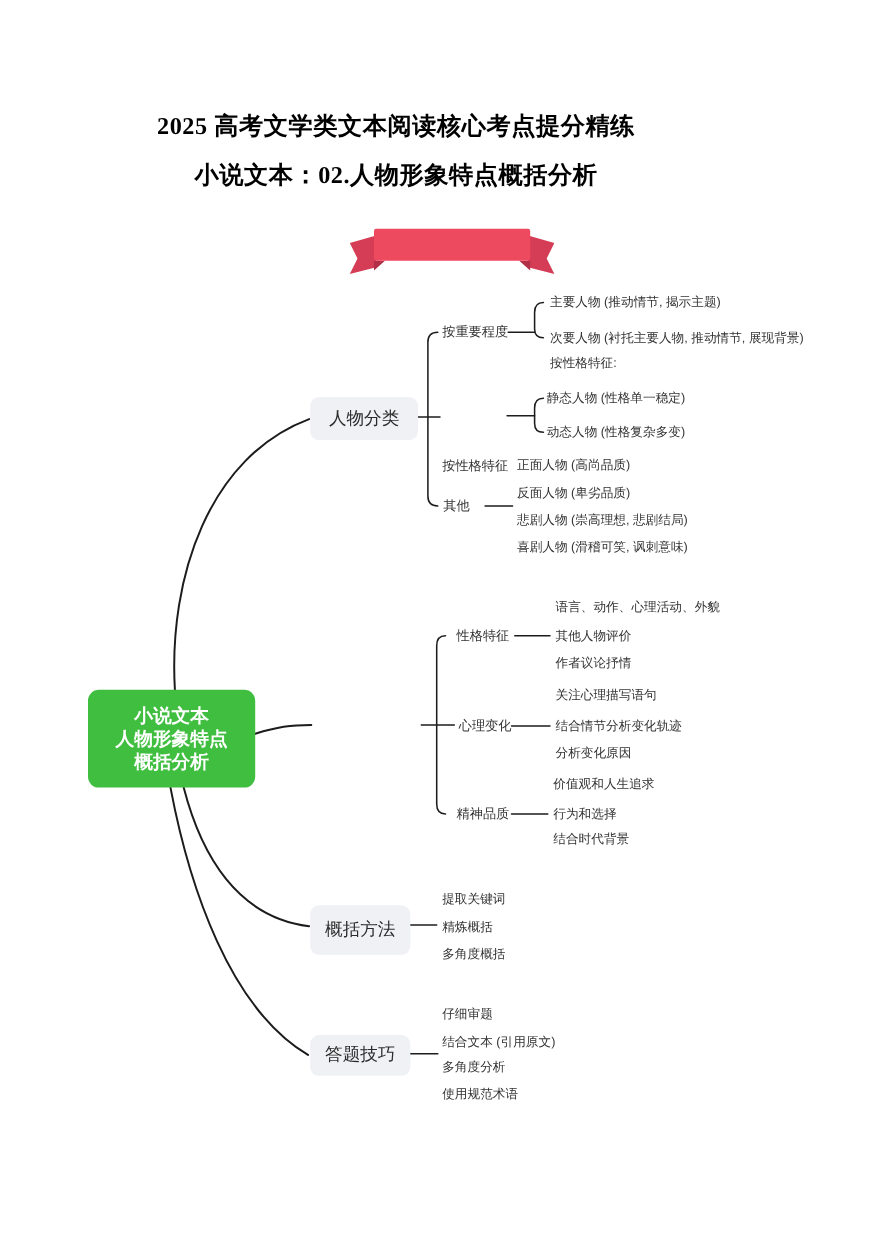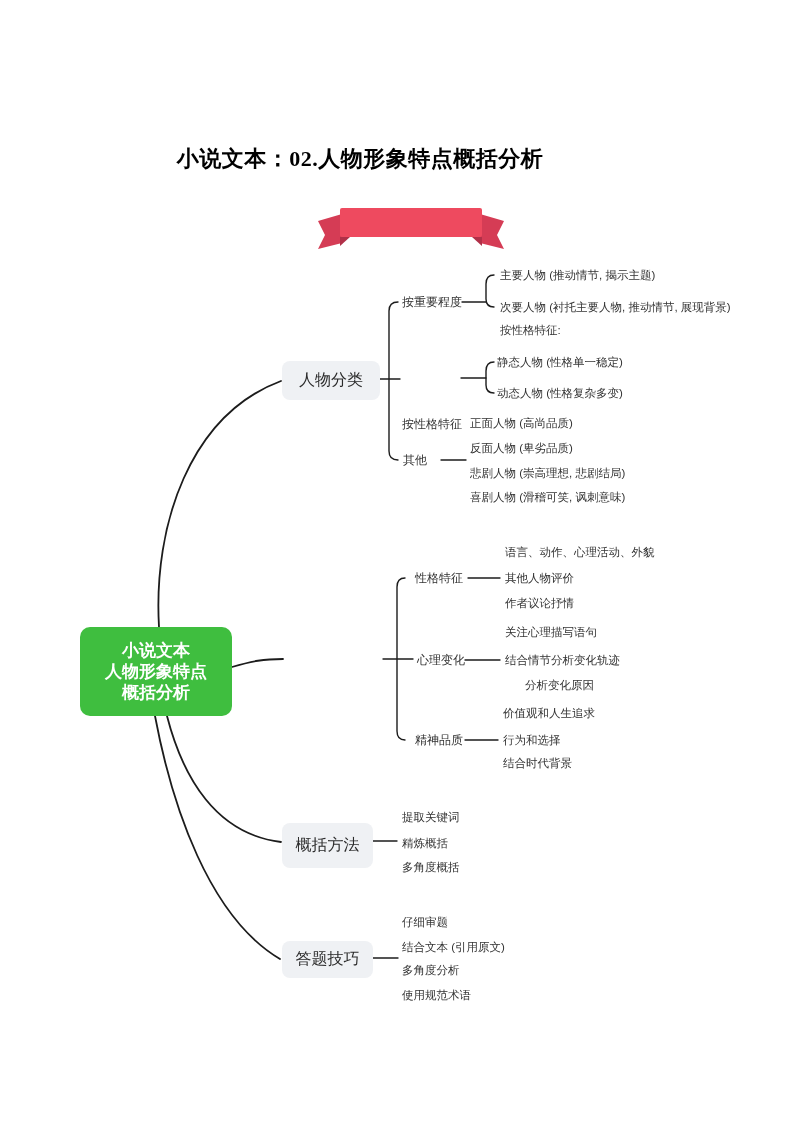--- a/index.html
+++ b/index.html
@@ -42,20 +42,21 @@
   .sub-label{position:absolute;transform:translateY(-50%);white-space:nowrap;
              color:#333;font-size:12px;}
   .leaf{position:absolute;transform:translateY(-50%);white-space:nowrap;
              color:#333;font-size:11.5px;}
 </style>
 </head>
 <body>
 
 <div class="page">
 
+  <div class="doc-title">2025 高考文学类文本阅读核心考点提分精练</div>
   <div class="doc-subtitle">小说文本：02.人物形象特点概括分析</div>
 
   <div class="banner">
     <svg width="186" height="45" viewBox="0 0 186 45">
       <path class="ribbon-tail" d="M 24 9 L 0 16 L 7 30 L 0 44 L 24 38 Z"></path>
       <path class="ribbon-tail" d="M 162 9 L 186 16 L 179 30 L 186 44 L 162 38 Z"></path>
       <path class="ribbon-fold" d="M 22 32 L 32 32 L 22 41 Z"></path>
       <path class="ribbon-fold" d="M 164 32 L 154 32 L 164 41 Z"></path>
       <rect class="ribbon-band" x="22" y="3" width="142" height="29" rx="2"></rect>
     </svg>
@@ -111,21 +112,21 @@
 
   <div class="sub-label" style="left:415px;top:578px;">性格特征</div>
   <div class="sub-label" style="left:417px;top:660px;">心理变化</div>
   <div class="sub-label" style="left:415px;top:740px;">精神品质</div>
 
   <div class="leaf" style="left:505px;top:552px;">语言、动作、心理活动、外貌</div>
   <div class="leaf" style="left:505px;top:578px;">其他人物评价</div>
   <div class="leaf" style="left:505px;top:603px;">作者议论抒情</div>
   <div class="leaf" style="left:505px;top:632px;">关注心理描写语句</div>
   <div class="leaf" style="left:505px;top:660px;">结合情节分析变化轨迹</div>
-  <div class="leaf" style="left:505px;top:685px;margin-left:20px;">分析变化原因</div>
+  <div class="leaf" style="left:505px;top:685px;">分析变化原因</div>
   <div class="leaf" style="left:503px;top:713px;">价值观和人生追求</div>
   <div class="leaf" style="left:503px;top:740px;">行为和选择</div>
   <div class="leaf" style="left:503px;top:763px;">结合时代背景</div>
 
   <div class="leaf" style="left:402px;top:817px;">提取关键词</div>
   <div class="leaf" style="left:402px;top:843px;">精炼概括</div>
   <div class="leaf" style="left:402px;top:867px;">多角度概括</div>
 
   <div class="leaf" style="left:402px;top:922px;">仔细审题</div>
   <div class="leaf" style="left:402px;top:947px;">结合文本 (引用原文)</div>

